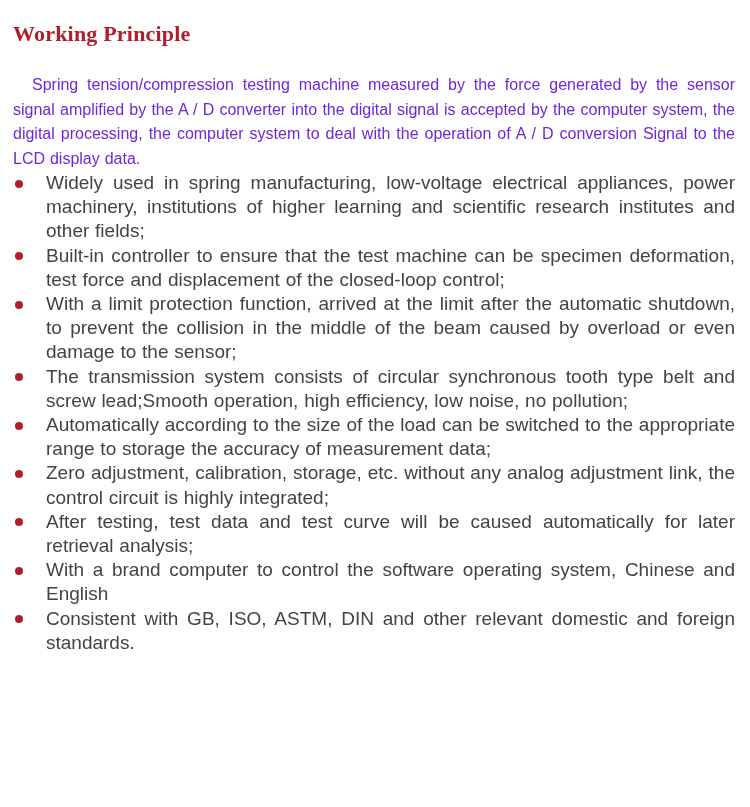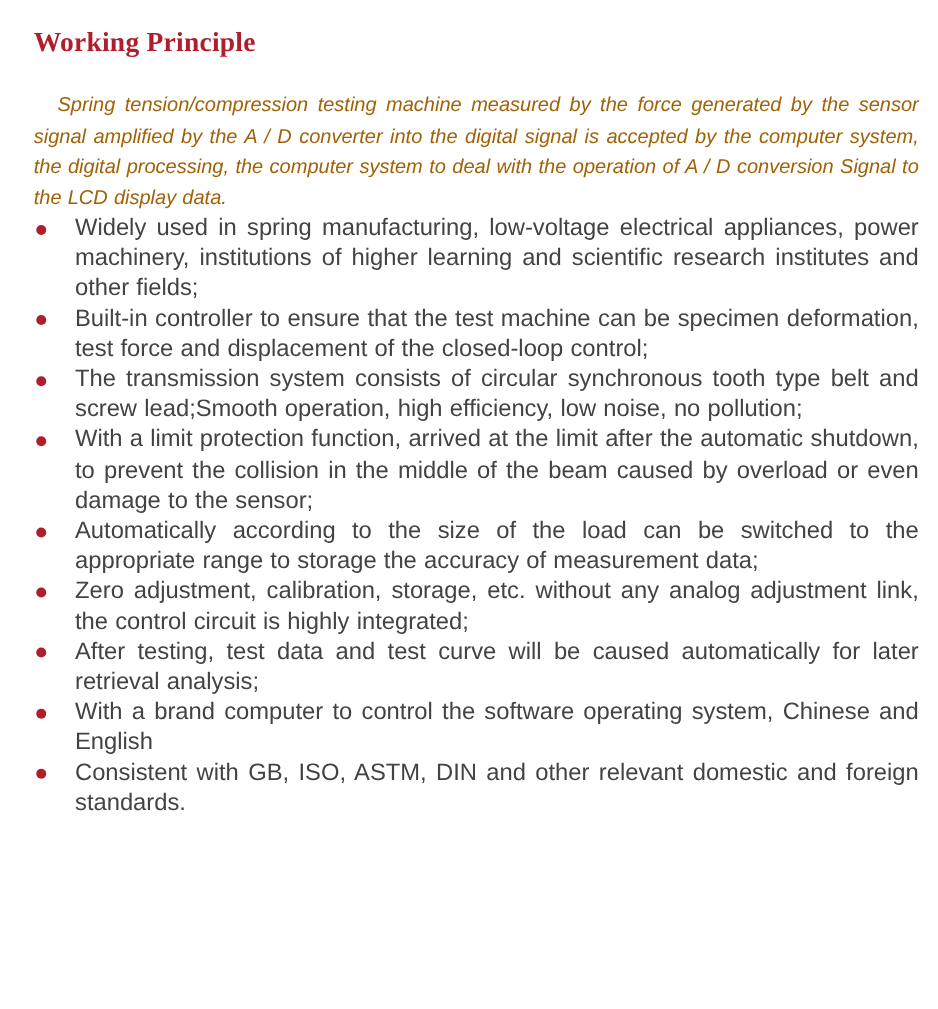--- a/index.html
+++ b/index.html
@@ -11,21 +11,21 @@
     width: 750px;
     height: 807px;
     font-family: "Liberation Sans", sans-serif;
     color: #434343;
     overflow: hidden;
   }
   .page {
     box-sizing: border-box;
     width: 750px;
     height: 807px;
-    padding: 23px 15px 25px 27px;
+    padding: 23px 15px 25px 13px;
     background: #ffffff;
   }
   .section-title {
     font-family: "Liberation Serif", serif;
     font-weight: bold;
     font-size: 22px;
     line-height: 1;
     color: #b01e2d;
     margin: 0;
     letter-spacing: 0.2px;
@@ -36,23 +36,22 @@
   .title-features {
     margin-top: 44px;
     margin-bottom: 32px;
   }
   .body-paragraph {
     margin: 0;
     font-size: 16px;
     line-height: 24.5px;
     text-align: justify;
     text-indent: 19px;
-    color: #a16207;
+    color: #6d28d9;
     word-spacing: 0.5px;
-    font-style: italic;
   }
   .features-list {
     list-style: none;
     margin: 0;
     padding: 0;
   }
   .feature-item {
     position: relative;
     padding-left: 33px;
     font-size: 19px;
@@ -88,25 +87,25 @@
     <li class="feature-item">
       <span class="bullet"></span>
       <span>Widely used in spring manufacturing, low-voltage electrical appliances, power machinery, institutions of higher learning and scientific research institutes and other fields;</span>
     </li>
     <li class="feature-item">
       <span class="bullet"></span>
       <span>Built-in controller to ensure that the test machine can be specimen deformation, test force and displacement of the closed-loop control;</span>
     </li>
     <li class="feature-item">
       <span class="bullet"></span>
-      <span>The transmission system consists of circular synchronous tooth type belt and screw lead;Smooth operation, high efficiency, low noise, no pollution;</span>
+      <span>With a limit protection function, arrived at the limit after the automatic shutdown, to prevent the collision in the middle of the beam caused by overload or even damage to the sensor;</span>
     </li>
     <li class="feature-item">
       <span class="bullet"></span>
-      <span>With a limit protection function, arrived at the limit after the automatic shutdown, to prevent the collision in the middle of the beam caused by overload or even damage to the sensor;</span>
+      <span>The transmission system consists of circular synchronous tooth type belt and screw lead;Smooth operation, high efficiency, low noise, no pollution;</span>
     </li>
     <li class="feature-item">
       <span class="bullet"></span>
       <span>Automatically according to the size of the load can be switched to the appropriate range to storage the accuracy of measurement data;</span>
     </li>
     <li class="feature-item">
       <span class="bullet"></span>
       <span>Zero adjustment, calibration, storage, etc. without any analog adjustment link, the control circuit is highly integrated;</span>
     </li>
     <li class="feature-item">

